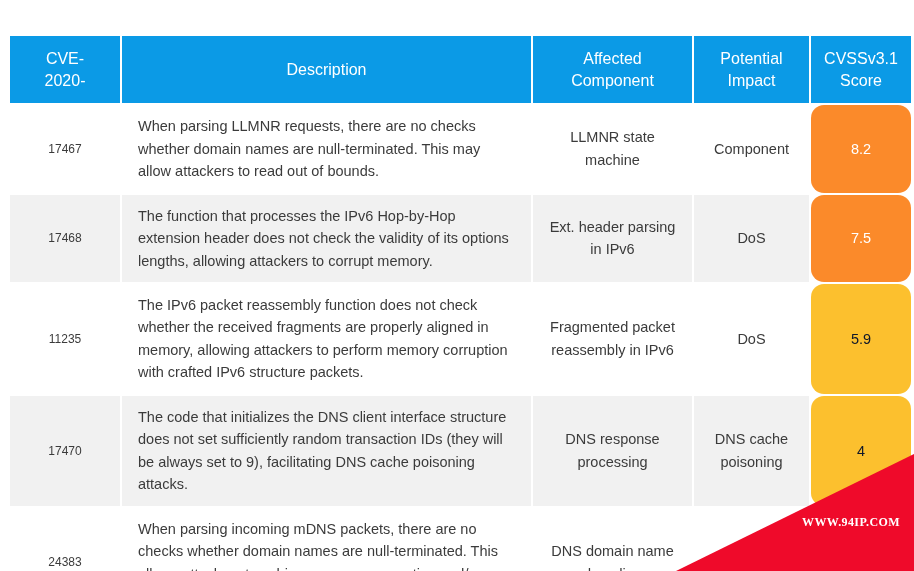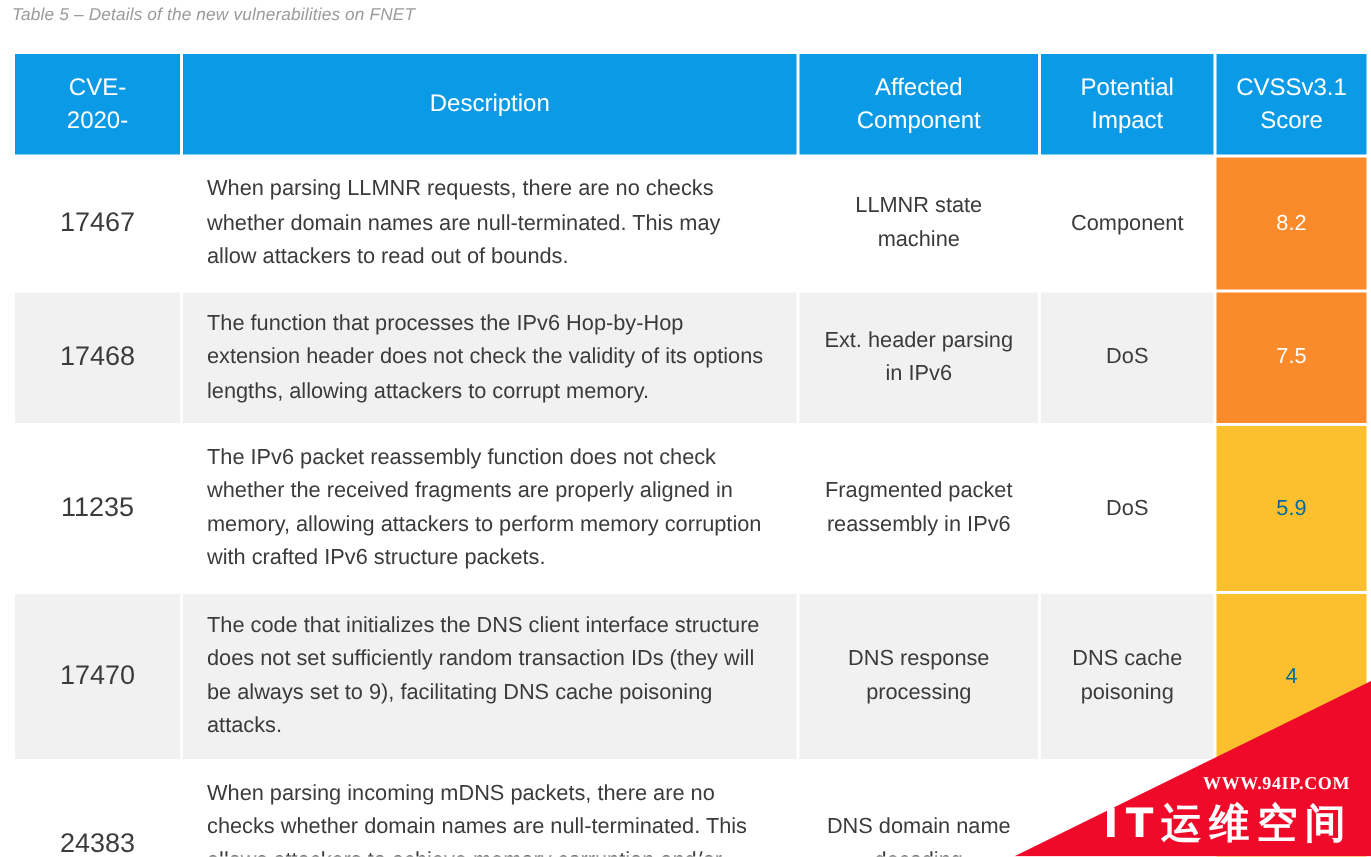--- a/index.html
+++ b/index.html
@@ -70,47 +70,48 @@
     color: #3b3b3b;
     line-height: 1.55;
     vertical-align: middle;
     padding: 10px 12px;
   }
 
   tbody tr.alt td { background: #f1f1f1; }
 
   td.cve {
     text-align: center;
-    font-size: 18px;
+    font-size: 12px;
     color: #3b3b3b;
   }
 
   td.desc {
     text-align: left;
     padding-left: 16px;
     padding-right: 18px;
   }
 
   td.comp, td.imp {
     text-align: center;
   }
 
   td.score {
     text-align: center;
     font-size: 14.5px;
+    border-radius: 13px;
   }
 
   td.score.sev-high {
     background: #fb8a2a !important;
     color: #ffffff;
   }
 
   td.score.sev-med {
     background: #fcc02e !important;
-    color: #0369a1;
+    color: #0f172a;
   }
 
   
   .watermark {
     position: absolute;
     left: 0;
     top: 0;
     width: 914px;
     height: 571px;
     pointer-events: none;
@@ -138,21 +139,20 @@
     font-size: 27px;
     letter-spacing: 5px;
     font-family: "DejaVu Sans", sans-serif;
   }
 </style>
 </head>
 <body>
 
 <div id="page">
 
-  <div class="caption">Table 5 – Details of the new vulnerabilities on FNET</div>
 
   <div class="table-wrap">
     <table class="vuln">
       <colgroup>
         <col class="c-cve">
           <col class="c-desc">
           <col class="c-comp">
           <col class="c-imp">
           <col class="c-score">
       </colgroup>
@@ -214,15 +214,14 @@
             <td class="score sev-med"></td>
           </tr>
         </tbody>
     </table>
   </div>
 
   <svg class="watermark" width="914" height="571" viewBox="0 0 914 571">
     <polygon points="914,454 914,571 676,571" fill="#ef0a2a"></polygon>
   </svg>
   <div class="wm-text wm-url">WWW.94IP.COM</div>
-  <div class="wm-text wm-cn">IT运维空间</div>
 
 </div>
 
 </body></html>

